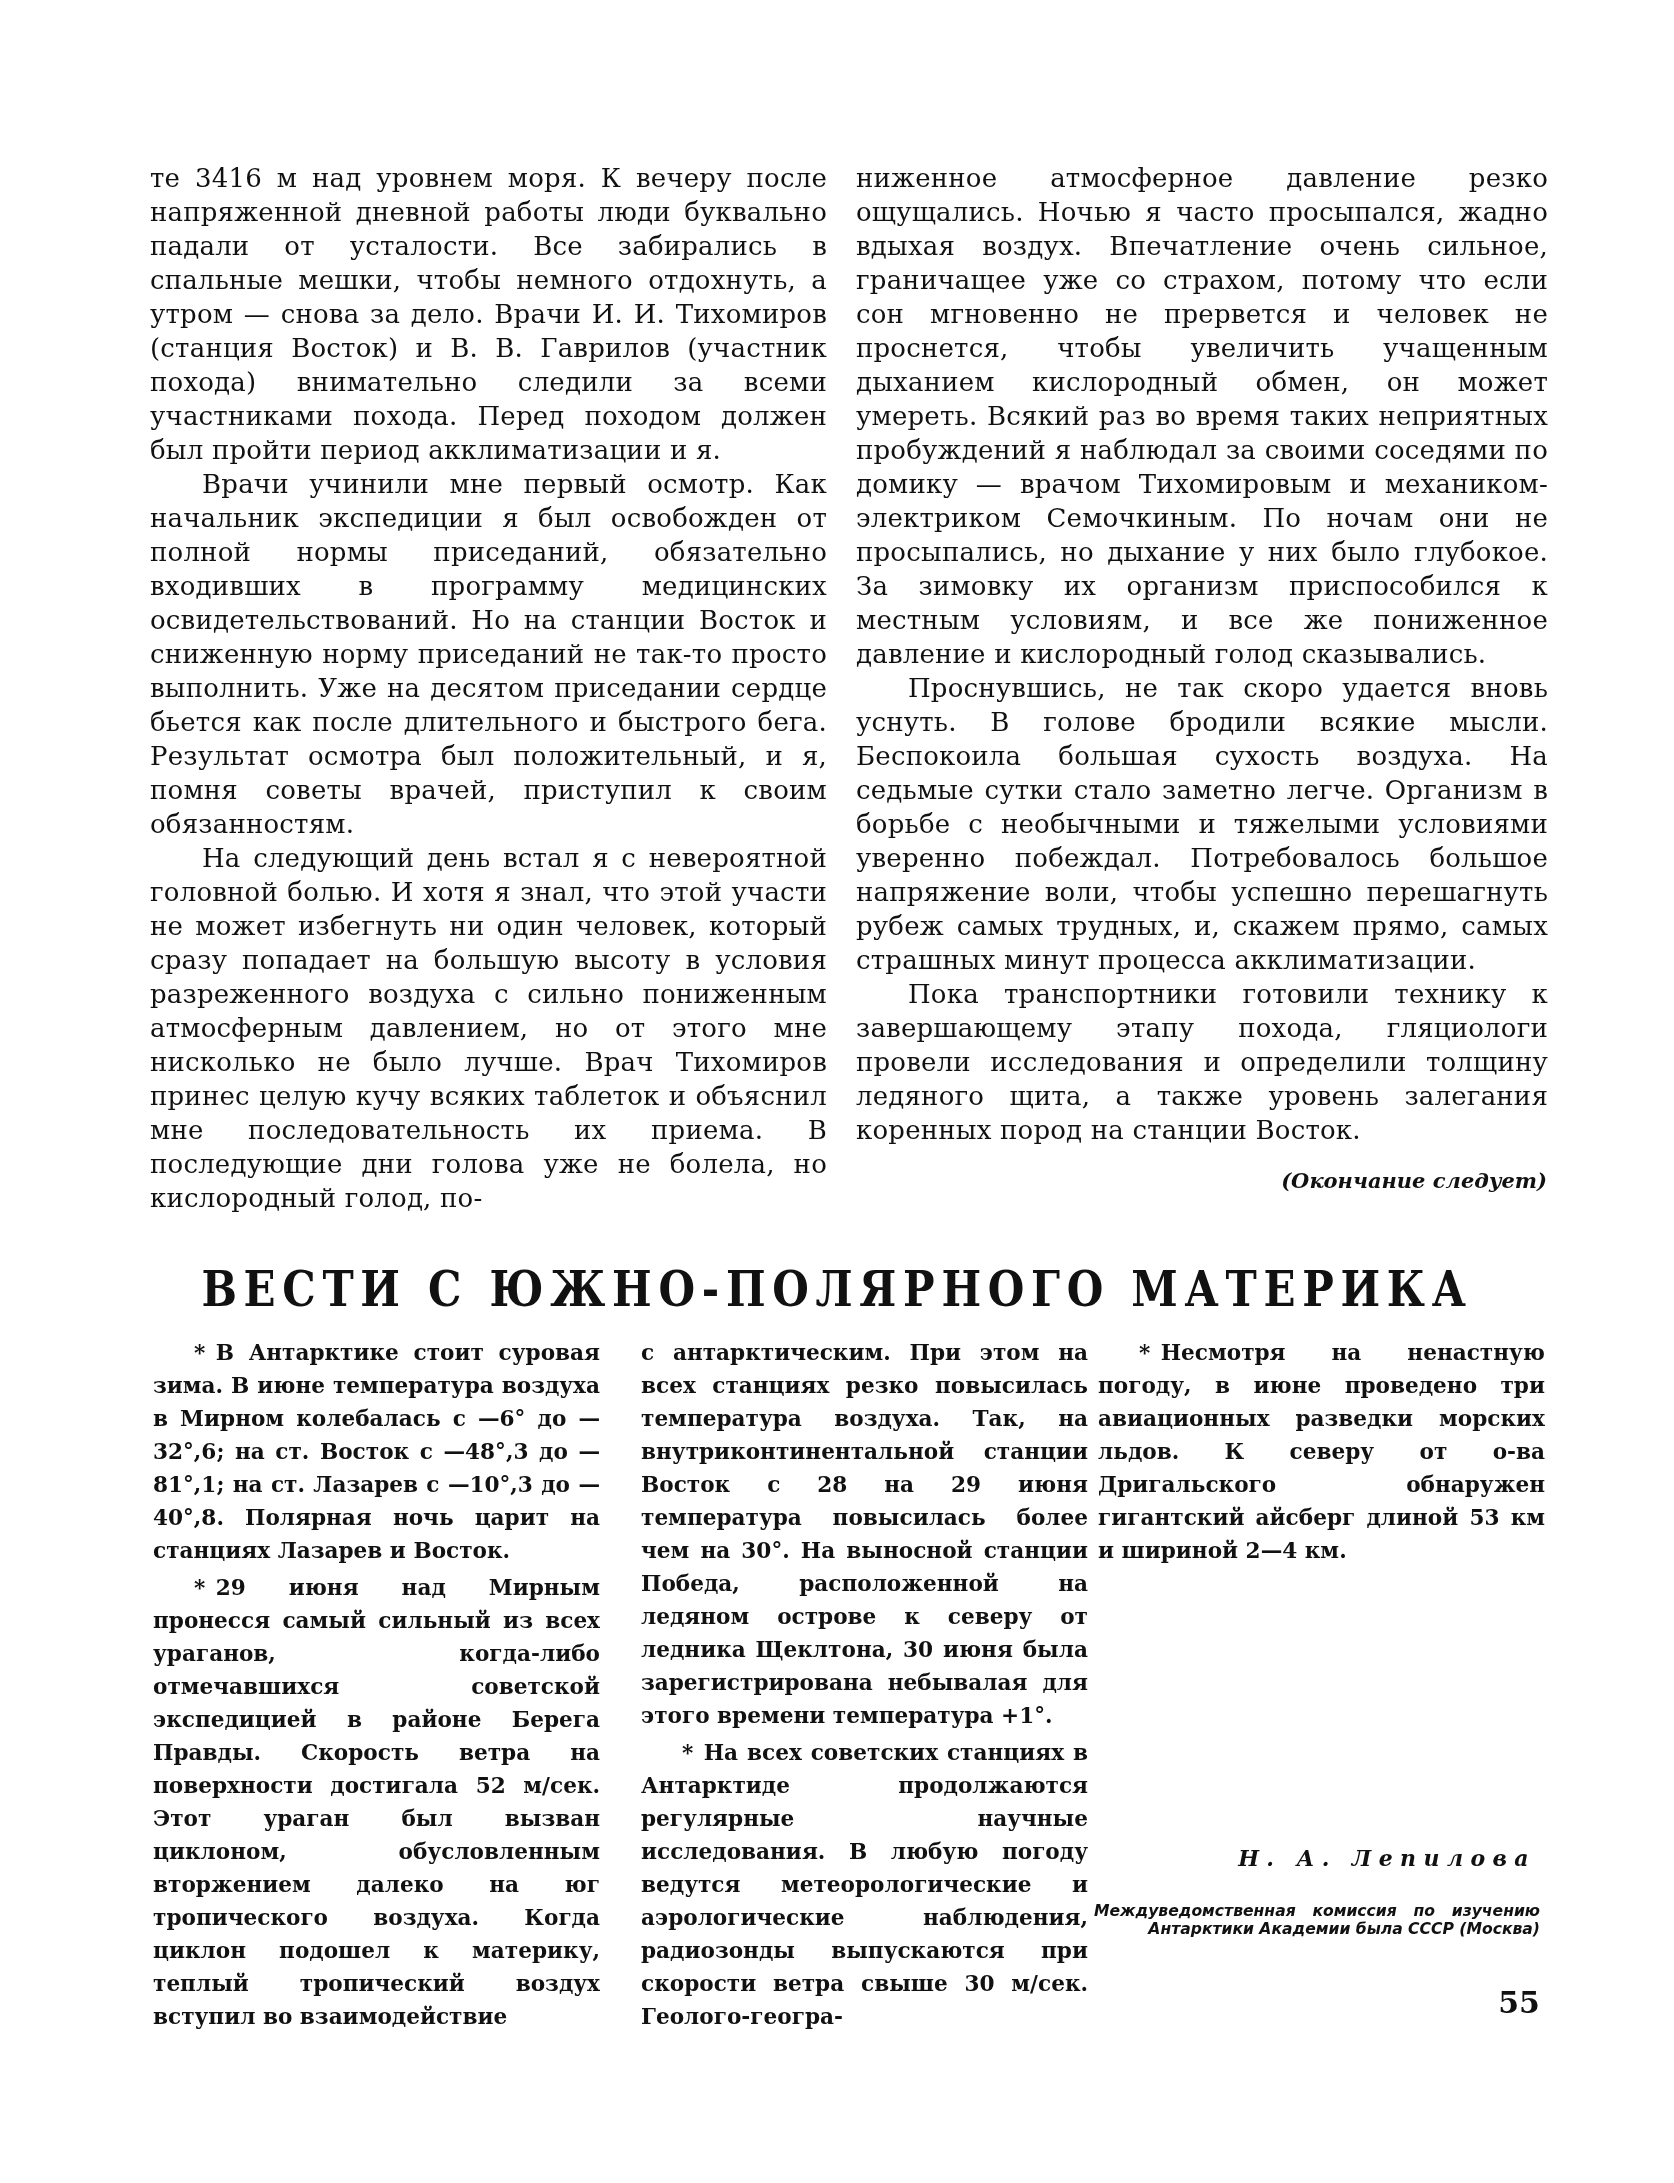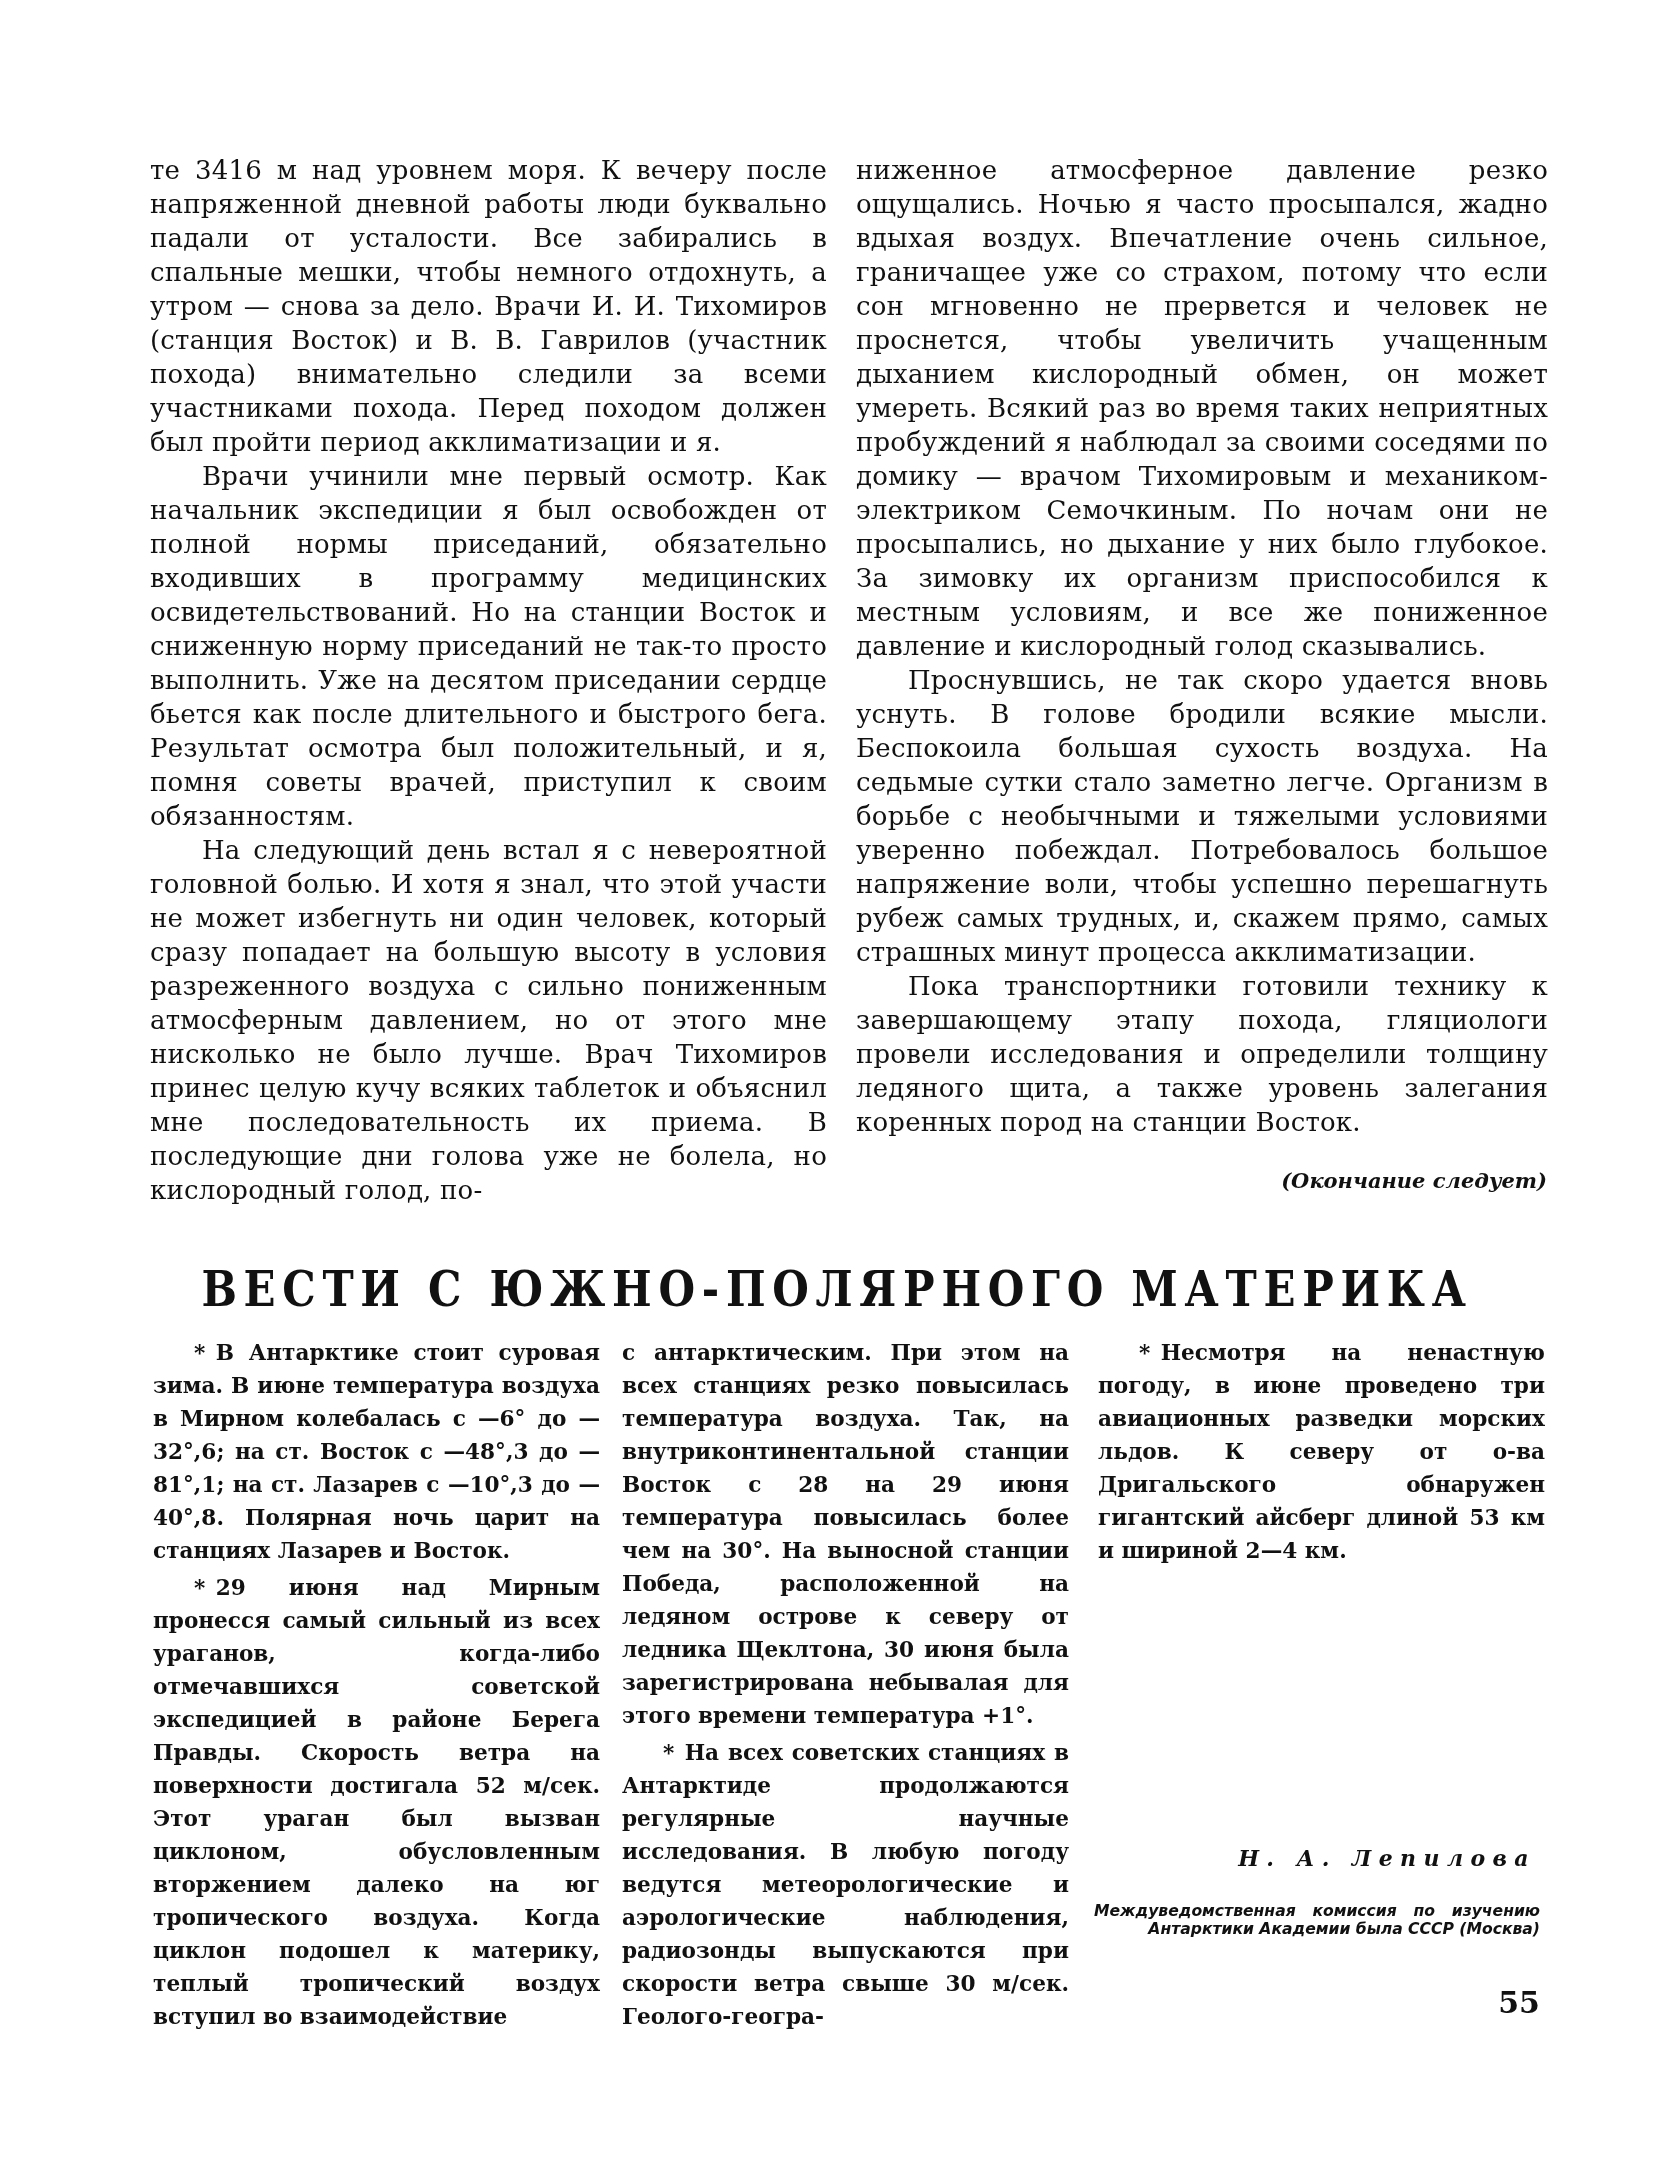--- a/index.html
+++ b/index.html
@@ -1,31 +1,31 @@
 <!DOCTYPE html>
 <html style="font-size:12px"><head>
 <meta charset="utf-8">
 <style>
   html, body { margin: 0; padding: 0; background: #ffffff; }
   body { width: 1674px; height: 2183px; position: relative; overflow: hidden; color: #111; }
   .page { position: absolute; left: 0; top: 0; width: 1674px; height: 2183px; background: #fff; }
   .col { position: absolute; font-family: "DejaVu Serif", "Liberation Serif", serif; text-align: justify; }
-  .top-col { top: 153px; width: 677px; font-size: 26px; line-height: 34px; letter-spacing: 0.2px; }
+  .top-col { top: 161px; width: 677px; font-size: 26px; line-height: 34px; letter-spacing: 0.2px; }
   .top-left { left: 150px; }
   .top-right { left: 856px; width: 692px; }
   .top-col p { margin: 0; }
   .top-col p.indent { text-indent: 52px; }
   .top-col p.noindent { text-indent: 0; }
   .cont-note { position: absolute; top: 1168px; right: 127px; font-family: "DejaVu Serif", serif; font-style: italic; font-weight: bold; font-size: 21px; }
   .headline { position: absolute; top: 1265px; left: 0; width: 1674px; text-align: center; font-family: "DejaVu Serif", "Liberation Serif", serif; font-weight: bold; font-size: 42px; letter-spacing: 6.7px; transform: scaleY(1.15); }
   .news-col { top: 1332px; width: 455px; font-size: 21.6px; line-height: 33px; font-weight: bold; }
   .news-col p { margin: 4px; }
   .news-col p.indent { text-indent: 41px; }
   .n1 { left: 149px; }
-  .n2 { left: 618px; }
+  .n2 { left: 637px; }
   .n3 { left: 1094px; }
   .star { font-weight: bold; margin-right: 10.4px; }
   .author { position: absolute; top: 1845px; right: 138px; font-family: "DejaVu Serif", serif; font-style: italic; font-weight: bold; font-size: 22px; letter-spacing: 7.4px; }
   .affil { position: absolute; top: 1902px; left: 1094px; width: 446px; font-family: "DejaVu Sans", sans-serif; font-style: italic; font-weight: bold; font-size: 15.6px; line-height: 18px; text-align: justify; text-align-last: right; }
   .page-num { position: absolute; top: 1985px; right: 134px; font-family: "DejaVu Serif", serif; font-weight: bold; font-size: 30px; }
 </style>
 </head>
 <body>
 
 <div class="page">

